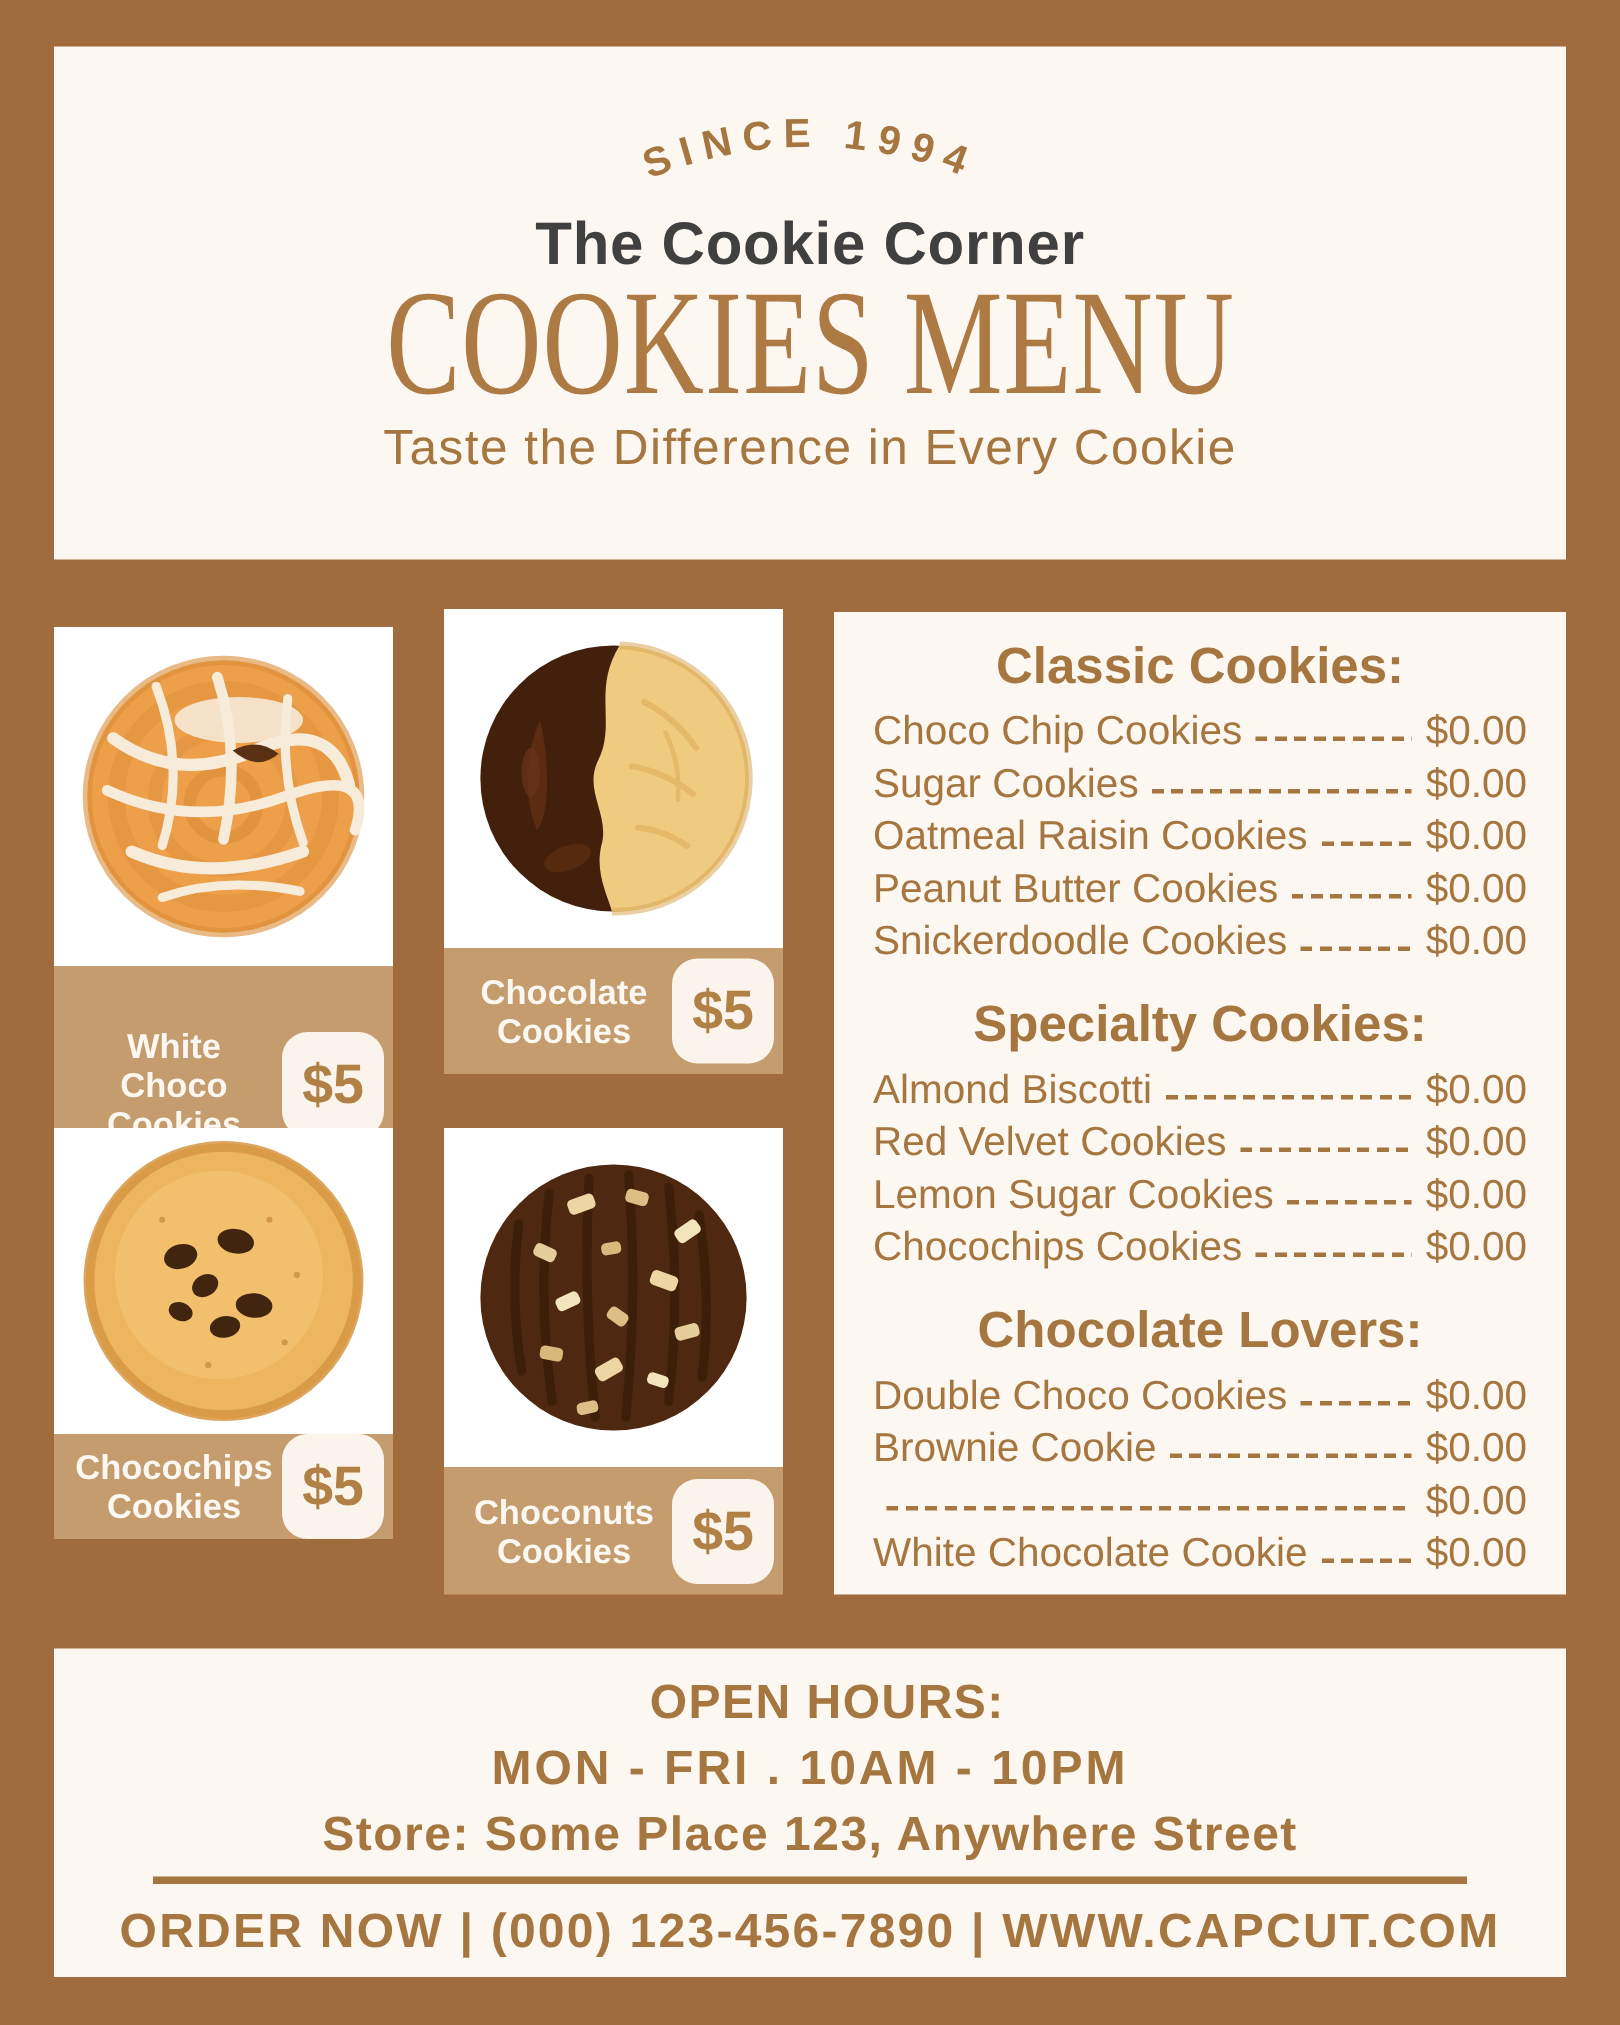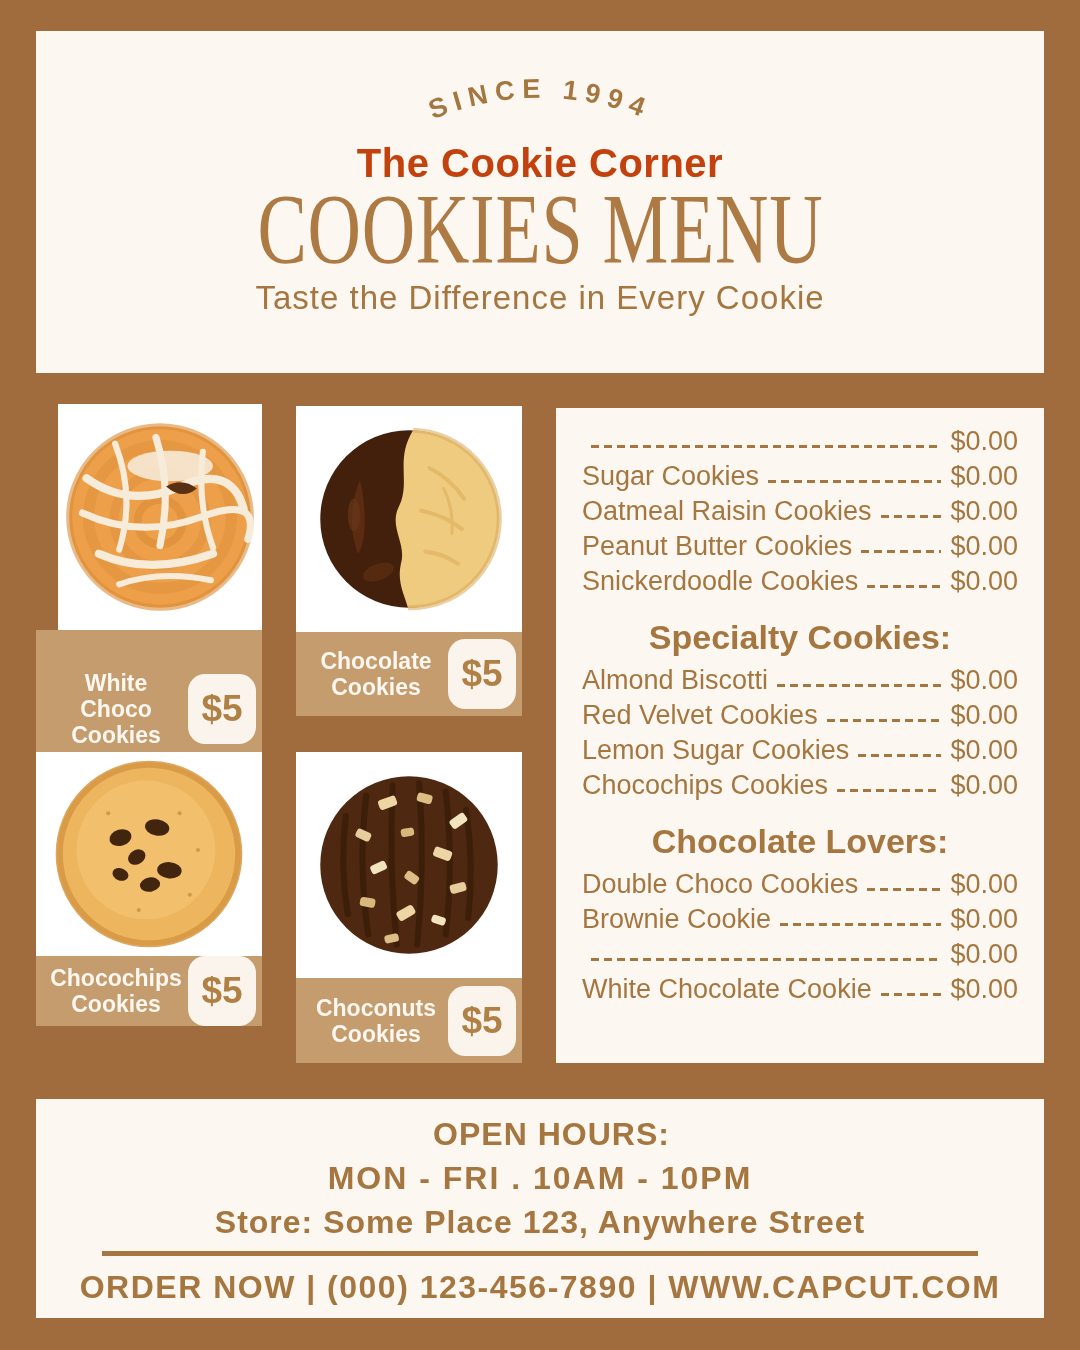--- a/index.html
+++ b/index.html
@@ -8,38 +8,38 @@
     background:#A06C3E;
     font-family:"Liberation Sans",sans-serif;
     overflow:hidden;
   }
   .panel{background:#FCF7F0;position:absolute;}
 
   
   .header-panel{left:36px;top:31px;width:1008px;height:342px;
     display:flex;flex-direction:column;align-items:center;}
   .arc-svg{margin-top:18px;width:420px;height:102px;display:block;}
-  .brand{color:#c2410c;font-weight:bold;font-size:40px;line-height:44px;margin-top:-10px;letter-spacing:.5px;}
+  .brand{color:#404040;font-weight:bold;font-size:40px;line-height:44px;margin-top:-10px;letter-spacing:.5px;}
   .big-title{color:#AD7A44;font-family:"Liberation Serif",serif;font-weight:400;
     font-size:100px;line-height:100px;margin-top:-6px;white-space:nowrap;
     transform:scaleX(.74);transform-origin:center;letter-spacing:1px;}
   .tagline{color:#A5763F;font-size:33px;margin-top:0;letter-spacing:1px;}
 
   
   .card{position:absolute;width:226px;display:flex;flex-direction:column;}
   .card-img{background:#FFFFFF;height:226px;display:flex;align-items:center;justify-content:center;}
   .card-img svg{width:204px;height:204px;}
   .card-strip{background:#C59C6D;flex:1;display:flex;align-items:center;
     justify-content:space-between;padding:0 6px 0 8px;}
   .card-label{flex:1;color:#FCF7F0;font-weight:bold;font-size:23px;line-height:26px;
     text-align:center;padding:0 2px;}
   .price-badge{width:68px;height:70px;background:#FAF4EC;border-radius:17px;
     display:flex;align-items:center;justify-content:center;
     color:#B08045;font-weight:bold;font-size:37px;flex:none;}
-  #card-1{left:36px;top:404px;height:384px;align-items:flex-end;}
+  #card-1{left:36px;top:418px;height:384px;}
   #card-2{left:296px;top:406px;height:310px;}
   #card-3{left:36px;top:752px;height:227px;}
   #card-4{left:296px;top:752px;height:311px;}
 
   
   .menu-panel{left:556px;top:408px;width:488px;height:655px;
     padding:16px 26px 0 26px;box-sizing:border-box;color:#A5763F;}
   .menu-section{margin-top:18px;}
   .menu-section:first-child{margin-top:0;}
   .menu-heading{font-weight:bold;font-size:34px;line-height:40px;text-align:center;margin-bottom:6px;}
@@ -186,21 +186,23 @@
   </div>
   <div class="card-strip">
     <div class="card-label">Choconuts Cookies</div>
     <div class="price-badge">$5</div>
   </div>
 </div>
 
 <div class="panel menu-panel">
 
   <div class="menu-section">
-    <div class="menu-row">
+    <div class="menu-heading">Classic Cookies:</div>
+    <div class="menu-row">
+      <span class="mi-name">Choco Chip Cookies</span>
       <span class="mi-leader"></span>
       <span class="mi-price">$0.00</span>
     </div>
     <div class="menu-row">
       <span class="mi-name">Sugar Cookies</span>
       <span class="mi-leader"></span>
       <span class="mi-price">$0.00</span>
     </div>
     <div class="menu-row">
       <span class="mi-name">Oatmeal Raisin Cookies</span>

